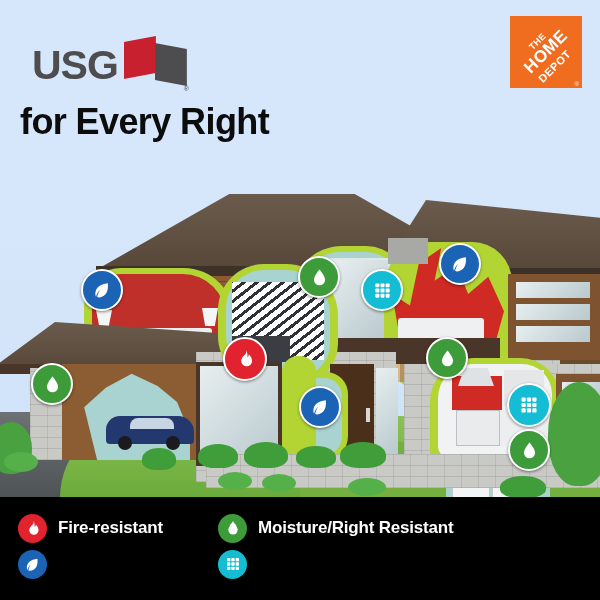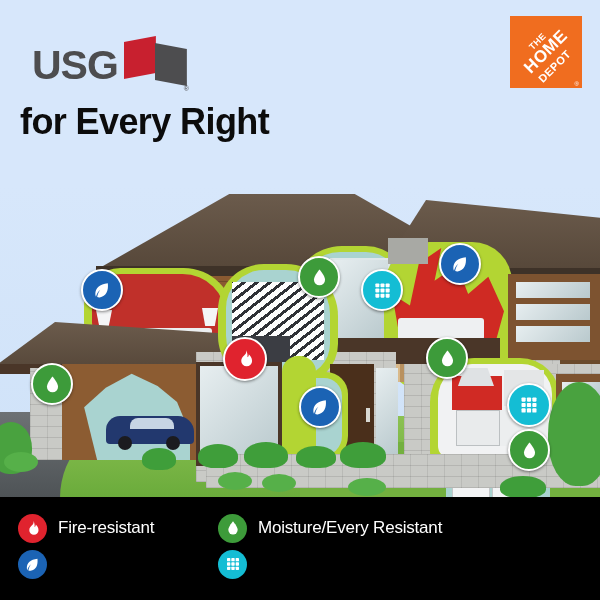--- a/index.html
+++ b/index.html
@@ -122,21 +122,21 @@
   .legend-grid{
     position:absolute;left:18px;top:13px;
     display:grid;grid-template-columns:200px auto;grid-template-rows:36px 36px;
     align-items:center;
   }
   .leg-item{display:flex;align-items:center;}
   .leg-ic{
     width:29px;height:29px;border-radius:50%;flex:0 0 29px;
     display:flex;align-items:center;justify-content:center;margin-right:11px;
   }
-  .leg-tx{color:#fff;font-size:17px;font-weight:normal;letter-spacing:-.2px;white-space:nowrap;}
+  .leg-tx{color:#fff;font-size:17px;font-weight:bold;letter-spacing:-.2px;white-space:nowrap;}
 </style>
 </head>
 <body>
 
 <div id="poster">
 
   <div class="usg-logo">
     <span class="usg-word">USG</span>
     <span class="usg-mark">
       <span class="p-red"></span>
@@ -369,21 +369,21 @@
         </span>
         <span class="leg-tx">Fire-resistant</span>
       </div>
 
       <div class="leg-item">
         <span class="leg-ic" style="background:#3d9b3a;">
           <svg width="16" height="16" viewBox="0 0 24 24">
             <path d="M12 2C12 2 5 10.2 5 14.8A7 7 0 0 0 19 14.8C19 10.2 12 2 12 2z" fill="#fff"></path>
           </svg>
         </span>
-        <span class="leg-tx">Moisture/Every Resistant</span>
+        <span class="leg-tx">Moisture/Right Resistant</span>
       </div>
 
       <div class="leg-item">
         <span class="leg-ic" style="background:#1b63b4;">
           <svg width="17" height="17" viewBox="0 0 24 24">
             <path d="M19 4C9 5 4 10 4 17c0 1 .3 2 .8 3 .6-3 2.4-6 5.2-8.4C8.3 14 6.7 17 6.2 20.5c1 .4 2 .5 3 .4C17 20 20 13 19 4z" fill="#fff"></path>
           </svg>
         </span>
       </div>
 

